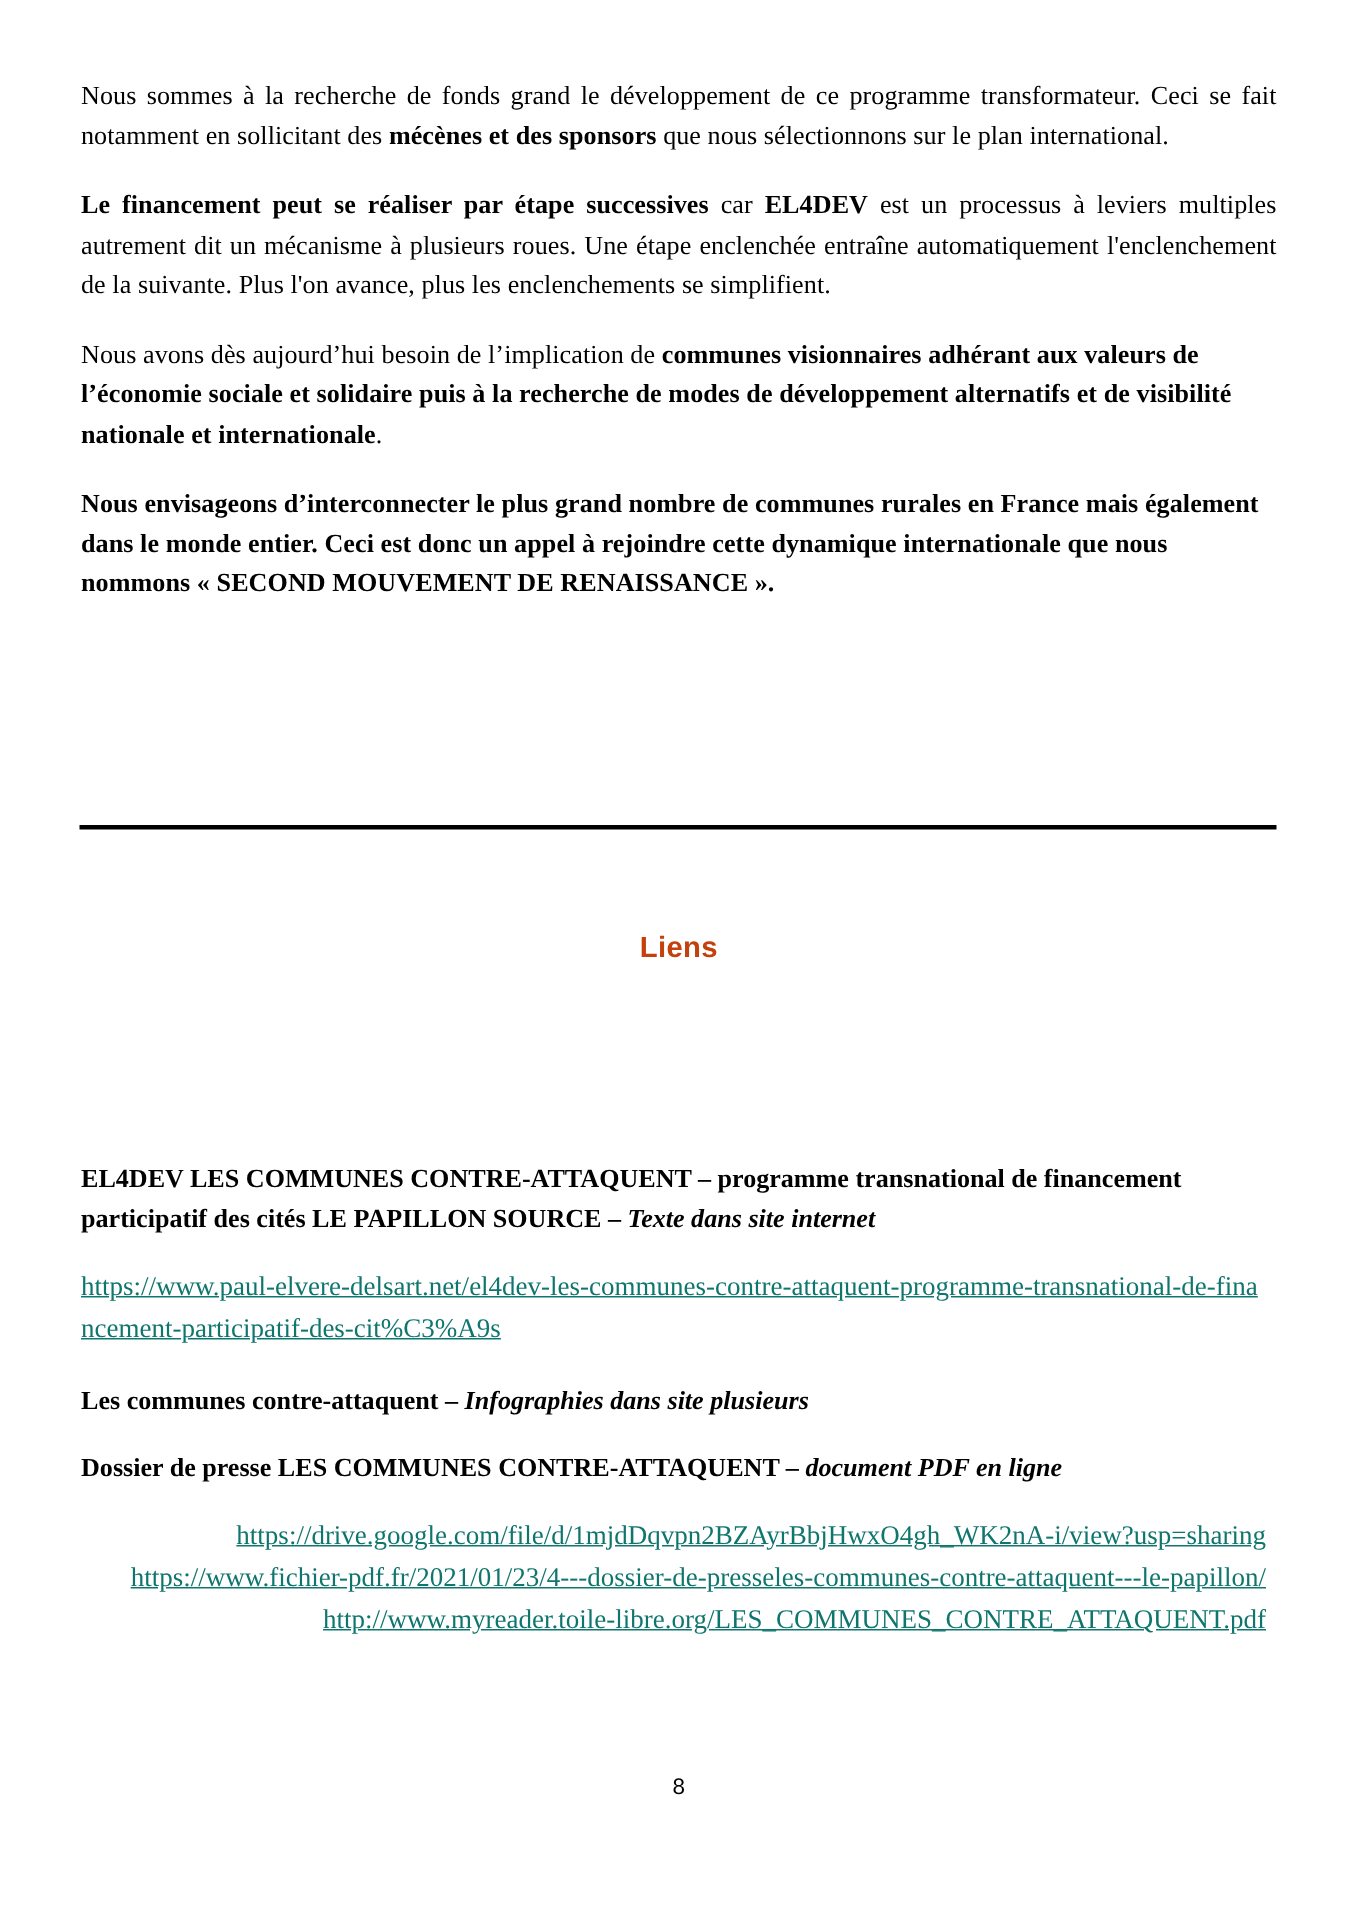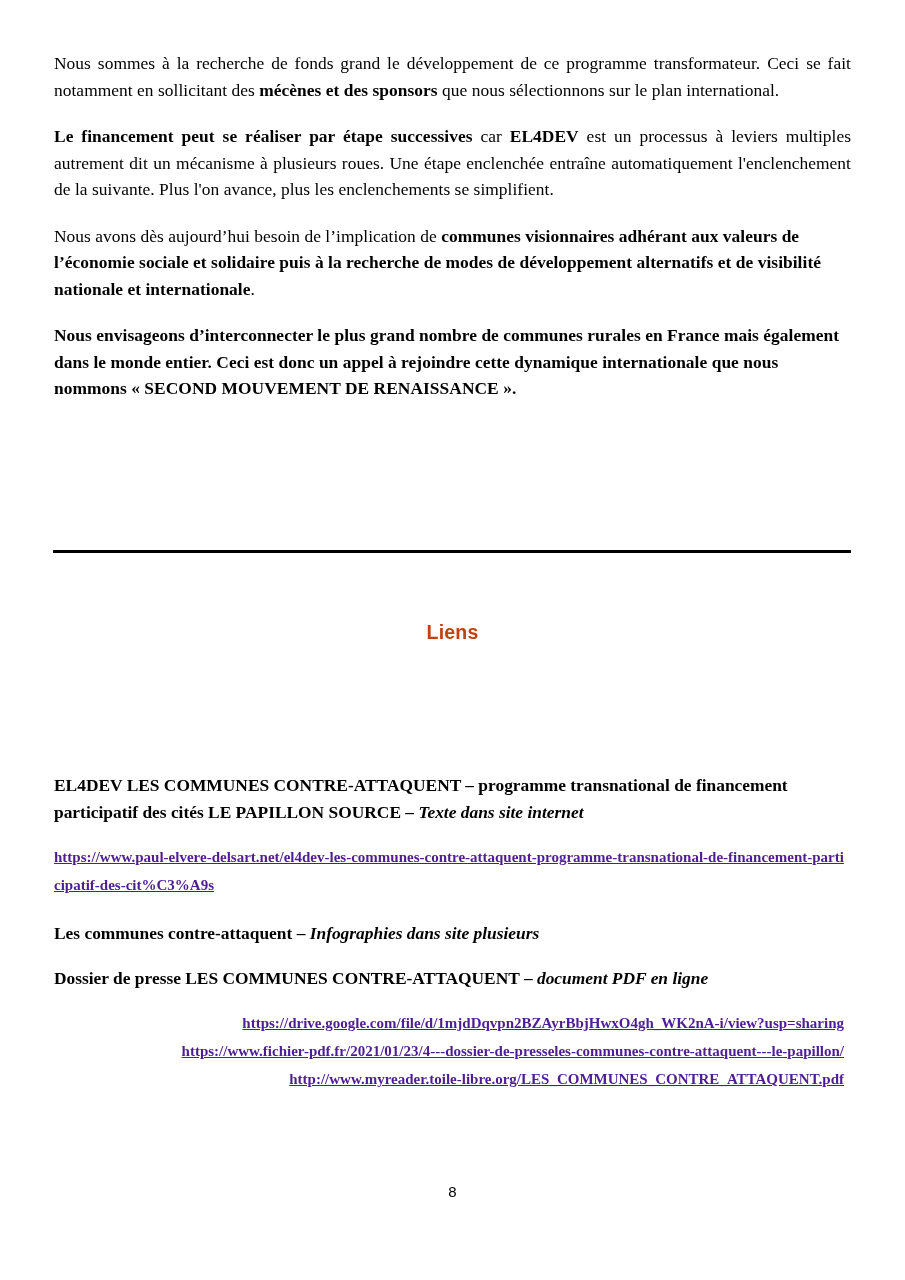--- a/index.html
+++ b/index.html
@@ -79,29 +79,28 @@
     font-size: 17.4px;
     line-height: 26.5px;
     font-weight: bold;
     font-family: "Liberation Serif", "DejaVu Serif", serif;
     text-align: left;
   }
   .link-title .i { font-style: italic; }
   .url {
     display: block;
     margin: 0 0 21px 0;
-    font-size: 15px;
+    font-size: 18px;
     line-height: 28px;
-    color: #4c1d95;
+    color: #0f766e;
     text-decoration: underline;
     font-family: "Liberation Serif", "DejaVu Serif", serif;
     word-break: break-all;
     max-width: 790px;
     cursor: pointer;
-    font-weight: bold;
   }
   .url.stacked { margin-bottom: 0; }
   .url-group { margin-bottom: 21px; text-align: right; }
 
   .page-number {
     position: absolute;
     left: 0;
     top: 1183px;
     width: 905px;
     text-align: center;

